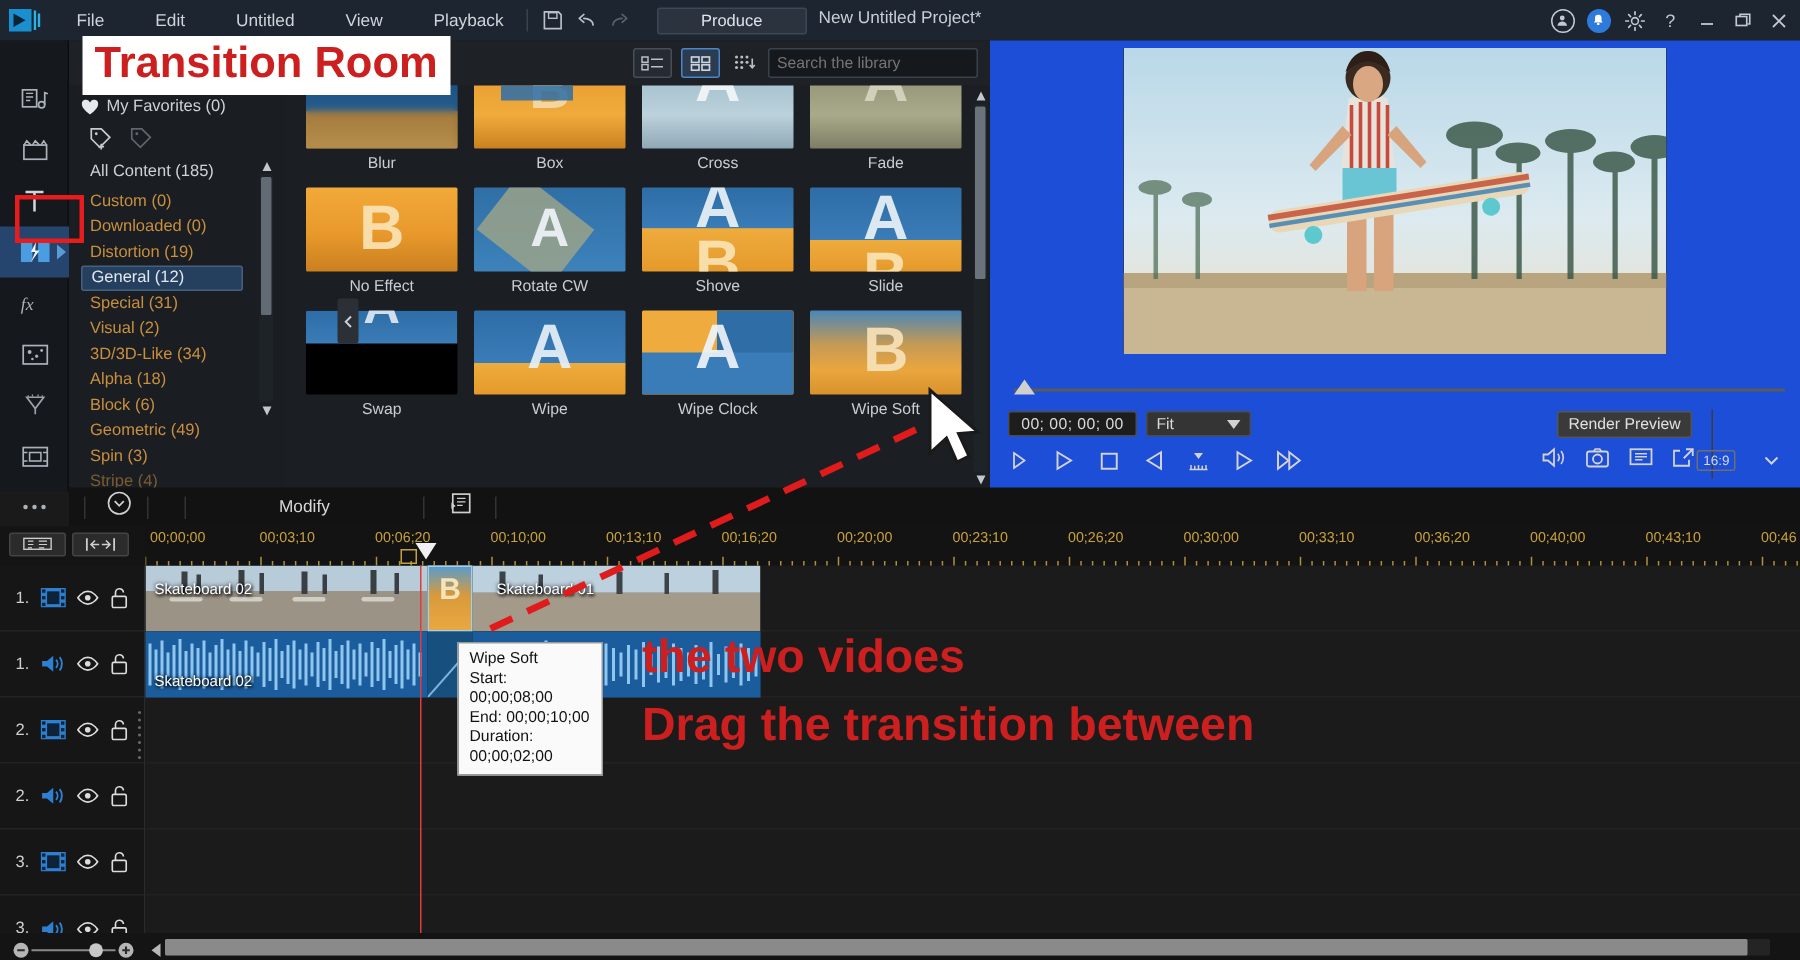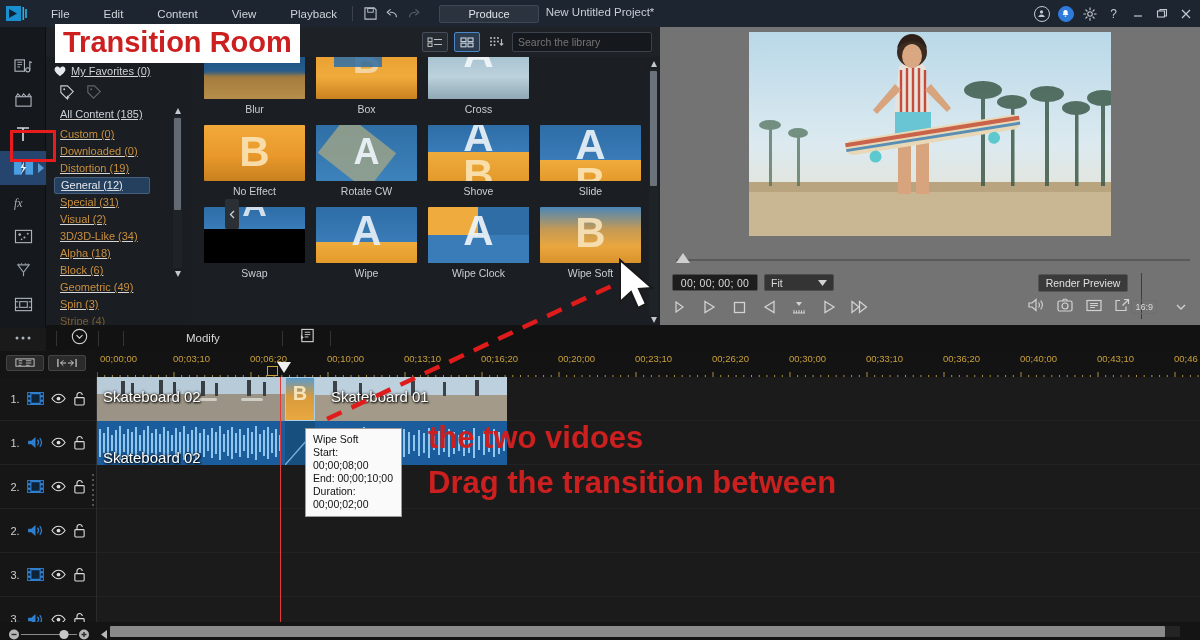--- a/index.html
+++ b/index.html
@@ -43,25 +43,25 @@
     display:flex; align-items:center; justify-content:flex-end; padding-right:8px; gap:6px; }
   .vbtn { width:26px; height:20px; border:1px solid #454e59; border-radius:2px; background:#262b31;
     display:flex; align-items:center; justify-content:center; }
   .vbtn.sel { border-color:#4a86c8; background:#2b3b50; }
   .searchbox { width:140px; height:20px; background:#15181c; border:1px solid #3a424c; border-radius:2px;
     display:flex; align-items:center; padding:0 5px; }
   .searchbox input { flex:1; background:transparent; border:none; outline:none; color:#b6bcc4; font-size:10.5px;
     font-family:"Liberation Sans",sans-serif; }
 
   .catlist { position:absolute; left:0; top:30px; width:145px; height:271px; background:#1a1d21;
-    padding:5px 0 0 8px; font-size:11px;text-decoration:underline; }
+    padding:5px 0 0 8px; font-size:11px; }
   .cat { height:17px; line-height:17px; color:#c98f3f; padding-left:6px; white-space:nowrap; }
   .cat.white { color:#cdd2d8; }
   .cat.sel { background:#25405f; border:1px solid #46617f; border-radius:2px; color:#e3e7ec;
-    width:96px; height:17px; line-height:15px; }
+    width:108px; height:17px; line-height:15px; }
   .fav { display:flex; align-items:center; gap:5px; color:#cdd2d8; font-size:11px; height:18px; }
   .tagrow { display:flex; gap:8px; padding:3px 0 4px 4px; }
 
   .catscroll { position:absolute; left:127px; top:78px; width:9px; height:175px; }
   .catscroll .track { position:absolute; left:0; top:11px; width:9px; height:152px; background:#1e2328; }
   .catscroll .thumb { position:absolute; left:1px; top:13px; width:7px; height:92px; background:#626a73; border-radius:1px; }
 
   .gridarea { position:absolute; left:145px; top:30px; width:469px; height:271px;
     background:#1b1e22; overflow:hidden; }
   .thumbrow { display:flex; gap:0px; padding-left:8px; }
@@ -73,21 +73,21 @@
     left:0; right:0; text-align:center; top:2px; font-family:"Liberation Sans",sans-serif; }
 
   .collapse { position:absolute; left:179px; top:172px; width:14px; height:30px; background:#2b3037;
     border-radius:2px; display:flex; align-items:center; justify-content:center; color:#c6ccd3; font-size:10px; }
 
   .gridscroll { position:absolute; right:2px; top:32px; width:9px; height:266px; }
   .gridscroll .gt { position:absolute; left:0; top:10px; width:9px; height:246px; background:#1e2328; }
   .gridscroll .gth { position:absolute; left:1px; top:12px; width:7px; height:115px; background:#6a727b; border-radius:1px; }
 
   
-  .preview { position:absolute; left:660px; top:27px; width:540px; height:301px; background:#737373; }
+  .preview { position:absolute; left:660px; top:27px; width:540px; height:301px; background:#1d4ed8; }
   .vidbox { position:absolute; left:89px; top:5px; width:362px; height:204px; overflow:hidden; background:#000; }
   .scrubrow { position:absolute; left:8px; top:226px; width:524px; height:14px; }
   .scrubline { position:absolute; left:8px; top:6px; right:2px; height:2px; background:#5a5a5a; }
   .scrubhandle { position:absolute; left:8px; top:0; width:0;height:0;
     border-left:7px solid transparent; border-right:7px solid transparent; border-bottom:10px solid #cfcfcf; }
   .pvctl { position:absolute; left:8px; top:247px; width:524px; height:50px; }
   .tcfield { position:absolute; left:4px; top:0; width:86px; height:17px; background:#1d1d1d;
     border:1px solid #4c4c4c; border-radius:2px; font-size:10.5px; color:#dadada;
     display:flex; align-items:center; justify-content:center; letter-spacing:.3px; }
   .fitsel { position:absolute; left:96px; top:0; width:70px; height:17px; background:#343434;
@@ -118,21 +118,21 @@
   .rulerlabel { position:absolute; top:2px; font-size:9.5px; color:#c9a03c; white-space:nowrap; }
   .tickstrip { position:absolute; left:0; bottom:3px; width:1103px; height:8px; }
   .headers { position:absolute; left:0; top:26px; width:97px; height:263px; background:#161616;
     border-right:1px solid #2b2b2b; }
   .trhead { height:44px; display:flex; align-items:center; justify-content:center; gap:7px;
     border-bottom:1px solid #222; font-size:11px; color:#cfcfcf; }
   .tracks { position:absolute; left:97px; top:26px; width:1103px; height:263px; background:#1b1b1b; }
   .trrow { height:44px; border-bottom:1px solid #222; position:relative; }
 
   .clip { position:absolute; top:0; height:44px; overflow:hidden; }
-  .cliplabel { position:absolute; left:6px; top:11px; font-size:15px; color:#fff;
+  .cliplabel { position:absolute; left:6px; top:11px; font-size:10px; color:#fff;
     text-shadow:0 0 3px #000, 1px 1px 2px #000; white-space:nowrap; }
 
   .playhead { position:absolute; top:0; width:1px; background:#e33b3b; }
 
   
   .tooltip { position:absolute; background:#fafafa; color:#111; border:1px solid #9a9a9a;
     font-size:10.5px; padding:4px 6px 5px 7px; line-height:13px; z-index:40; }
 
   
   .annot { position:absolute; color:#cc1f1f; font-weight:bold; z-index:50; }
@@ -156,21 +156,21 @@
       <svg width="22" height="17" viewBox="0 0 22 17">
         <polygon points="0,1 15,1 15,16 0,16" fill="#1a8fd0"></polygon>
         <polygon points="3,4 11,8.5 3,13" fill="#0d2233"></polygon>
         <rect x="16.5" y="2" width="1.6" height="13" fill="#28b3e8"></rect>
         <rect x="19.2" y="4" width="1.6" height="9" fill="#28b3e8"></rect>
       </svg>
     </div>
     <div class="menubar">
       <div class="mi">File</div>
       <div class="mi">Edit</div>
-      <div class="mi">Content</div>
+      <div class="mi">Untitled</div>
       <div class="mi">View</div>
       <div class="mi">Playback</div>
     </div>
     <div class="tbsep"></div>
     <div class="ticon">
       <svg width="13" height="13" viewBox="0 0 14 14">
           <path d="M1 1h10l2 2v10H1z" fill="none" stroke="#b9c0c8" stroke-width="1.2"></path>
           <rect x="4" y="1.6" width="6" height="4" fill="none" stroke="#b9c0c8" stroke-width="1"></rect>
         </svg>
     </div>
@@ -399,20 +399,26 @@
             <div class="letter" style="color:#f6d9a8;font-size:38px;top:-4px">B</div>
             <div style="position:absolute;left:18px;top:-16px;width:48px;height:40px;background:#2d6fa8;opacity:.85"></div>
           </div>
           <div class="tlabel">Box</div>
         </div>
         <div class="tcell">
           <div class="tthumb" style="background:linear-gradient(180deg,#9bb9c9 0%,#bcd2dc 60%,#8fa8b5 100%)">
             <div class="letter" style="color:#f2f6f8;top:-14px">A</div>
           </div>
           <div class="tlabel">Cross</div>
+        </div>
+        <div class="tcell">
+          <div class="tthumb" style="background:linear-gradient(180deg,#8d8d72 0%,#a9a98b 60%,#7e7e66 100%)">
+            <div class="letter" style="color:#e6e6d4;top:-14px;opacity:.7">A</div>
+          </div>
+          <div class="tlabel">Fade</div>
         </div>
       </div>
 
       <div class="thumbrow" style="margin-top:10px">
         <div class="tcell">
           <div class="tthumb" style="background:linear-gradient(180deg,#f2a93a 0%,#e9992b 55%,#c9801f 100%)">
             <div class="letter" style="color:#fbe3b4;top:3px">B</div>
           </div>
           <div class="tlabel">No Effect</div>
         </div>

